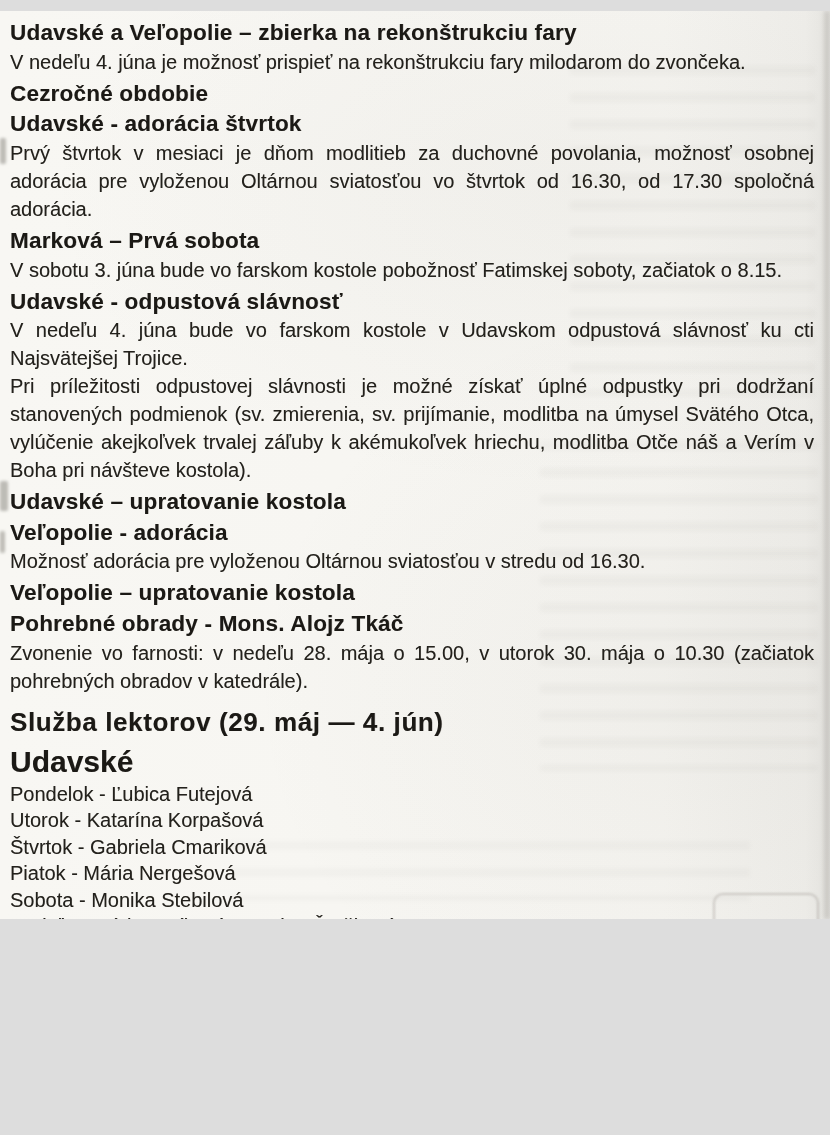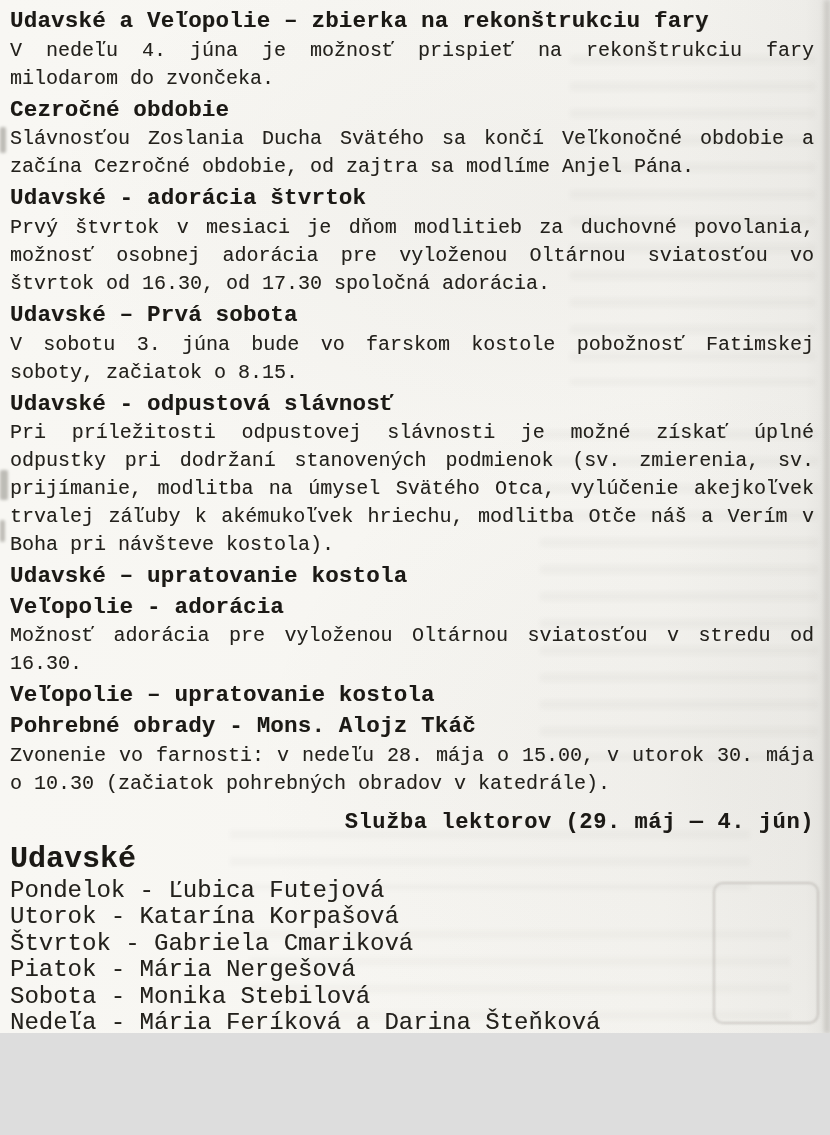--- a/index.html
+++ b/index.html
@@ -1,28 +1,28 @@
 <!DOCTYPE html>
 <html lang="sk"><head>
 <meta charset="utf-8">
 <title>Scanned bulletin</title>
 <style>
   html, body { margin: 0; padding: 0; background: #ddd; }
   .page {
     position: relative;
     width: 830px;
-    height: 1033px;
-    margin: 0 auto;
+    height: 908px;
+    margin: 11px auto;
     overflow: hidden;
     background:
       radial-gradient(ellipse 900px 500px at 70% 20%, rgba(120,115,105,0.05), transparent 60%),
       radial-gradient(ellipse 700px 600px at 85% 75%, rgba(120,115,105,0.06), transparent 65%),
       linear-gradient(90deg, #f8f7f3 0%, #f6f5f1 80%, #efeeea 97%, #e6e5e1 100%);
     color: #23211c;
-    font-family: Liberation Mono, monospace;
+    font-family: Liberation Sans, sans-serif;
   }
   
   .bleed-layer { position: absolute; inset: 0; pointer-events: none; }
   .bleed {
     position: absolute;
     background: repeating-linear-gradient(180deg,
       rgba(125,120,112,0.14) 0px, rgba(125,120,112,0.14) 9px,
       rgba(125,120,112,0) 9px, rgba(125,120,112,0) 27px);
     filter: blur(2px);
     opacity: .55;
@@ -62,37 +62,37 @@
     text-shadow: .3px .3px .6px rgba(55,50,45,.35);
   }
   p.sec-p {
     font-size: 20px;
     line-height: 28px;
     margin: 0;
     text-align: justify;
     text-shadow: .25px .25px .5px rgba(60,55,50,.3);
   }
   .title-center {
-    text-align: right;
-    font-size: 22px;
+    text-align: left;
+    font-size: 26px;
     font-weight: bold;
     letter-spacing: .6px;
     color: #1b1915;
     margin: 12px 0 5px 0;
     text-shadow: .3px .3px .6px rgba(55,50,45,.35);
   }
   .group-h {
     font-size: 30px;
     font-weight: bold;
     color: #1b1915;
     margin: 7px 0 2px 0;
     text-shadow: .3px .3px .6px rgba(55,50,45,.35);
   }
   .entry {
-    font-size: 24px;
+    font-size: 20px;
     line-height: 26.5px;
     text-shadow: .25px .25px .5px rgba(60,55,50,.3);
   }
 </style>
 </head>
 <body>
 
 <div class="page">
 
   <div class="bleed-layer">
@@ -106,29 +106,29 @@
     <div class="smudge" style="left:0; top:520px; width:5px;  height:22px;"></div>
     <div class="edge-line"></div>
   </div>
 
   <div class="content">
 
     <h2 class="sec-h">Udavské a Veľopolie – zbierka na rekonštrukciu fary</h2>
     <p class="sec-p">V nedeľu 4. júna je možnosť prispieť na rekonštrukciu fary milodarom do zvončeka.</p>
 
     <h2 class="sec-h">Cezročné obdobie</h2>
-    <p class="sec-p">Slávnosťou Zoslania Ducha Svätého sa končí Veľkonočné obdobie a začína Cezročné obdobie, od zajtra sa modlíme Anjel Pána.</p>
 
     <h2 class="sec-h">Udavské - adorácia štvrtok</h2>
     <p class="sec-p">Prvý štvrtok v mesiaci je dňom modlitieb za duchovné povolania, možnosť osobnej adorácia pre vyloženou Oltárnou sviatosťou vo štvrtok od 16.30, od 17.30 spoločná adorácia.</p>
 
-    <h2 class="sec-h">Udavské – Prvá sobota</h2>
+    <h2 class="sec-h">Marková – Prvá sobota</h2>
     <p class="sec-p">V sobotu 3. júna bude vo farskom kostole pobožnosť Fatimskej soboty, začiatok  o 8.15.</p>
 
     <h2 class="sec-h">Udavské - odpustová slávnosť</h2>
+    <p class="sec-p">V nedeľu 4. júna bude vo farskom kostole v Udavskom odpustová slávnosť ku cti Najsvätejšej Trojice.</p>
     <p class="sec-p">Pri príležitosti odpustovej slávnosti je možné získať úplné odpustky pri dodržaní stanovených podmienok (sv. zmierenia, sv. prijímanie, modlitba na úmysel Svätého Otca, vylúčenie akejkoľvek trvalej záľuby k akémukoľvek hriechu, modlitba Otče náš a Verím v Boha pri návšteve kostola).</p>
 
     <h2 class="sec-h">Udavské – upratovanie kostola</h2>
 
     <h2 class="sec-h">Veľopolie - adorácia</h2>
     <p class="sec-p">Možnosť adorácia pre vyloženou Oltárnou sviatosťou v stredu od 16.30.</p>
 
     <h2 class="sec-h">Veľopolie – upratovanie kostola</h2>
 
     <h2 class="sec-h">Pohrebné obrady - Mons. Alojz Tkáč</h2>

